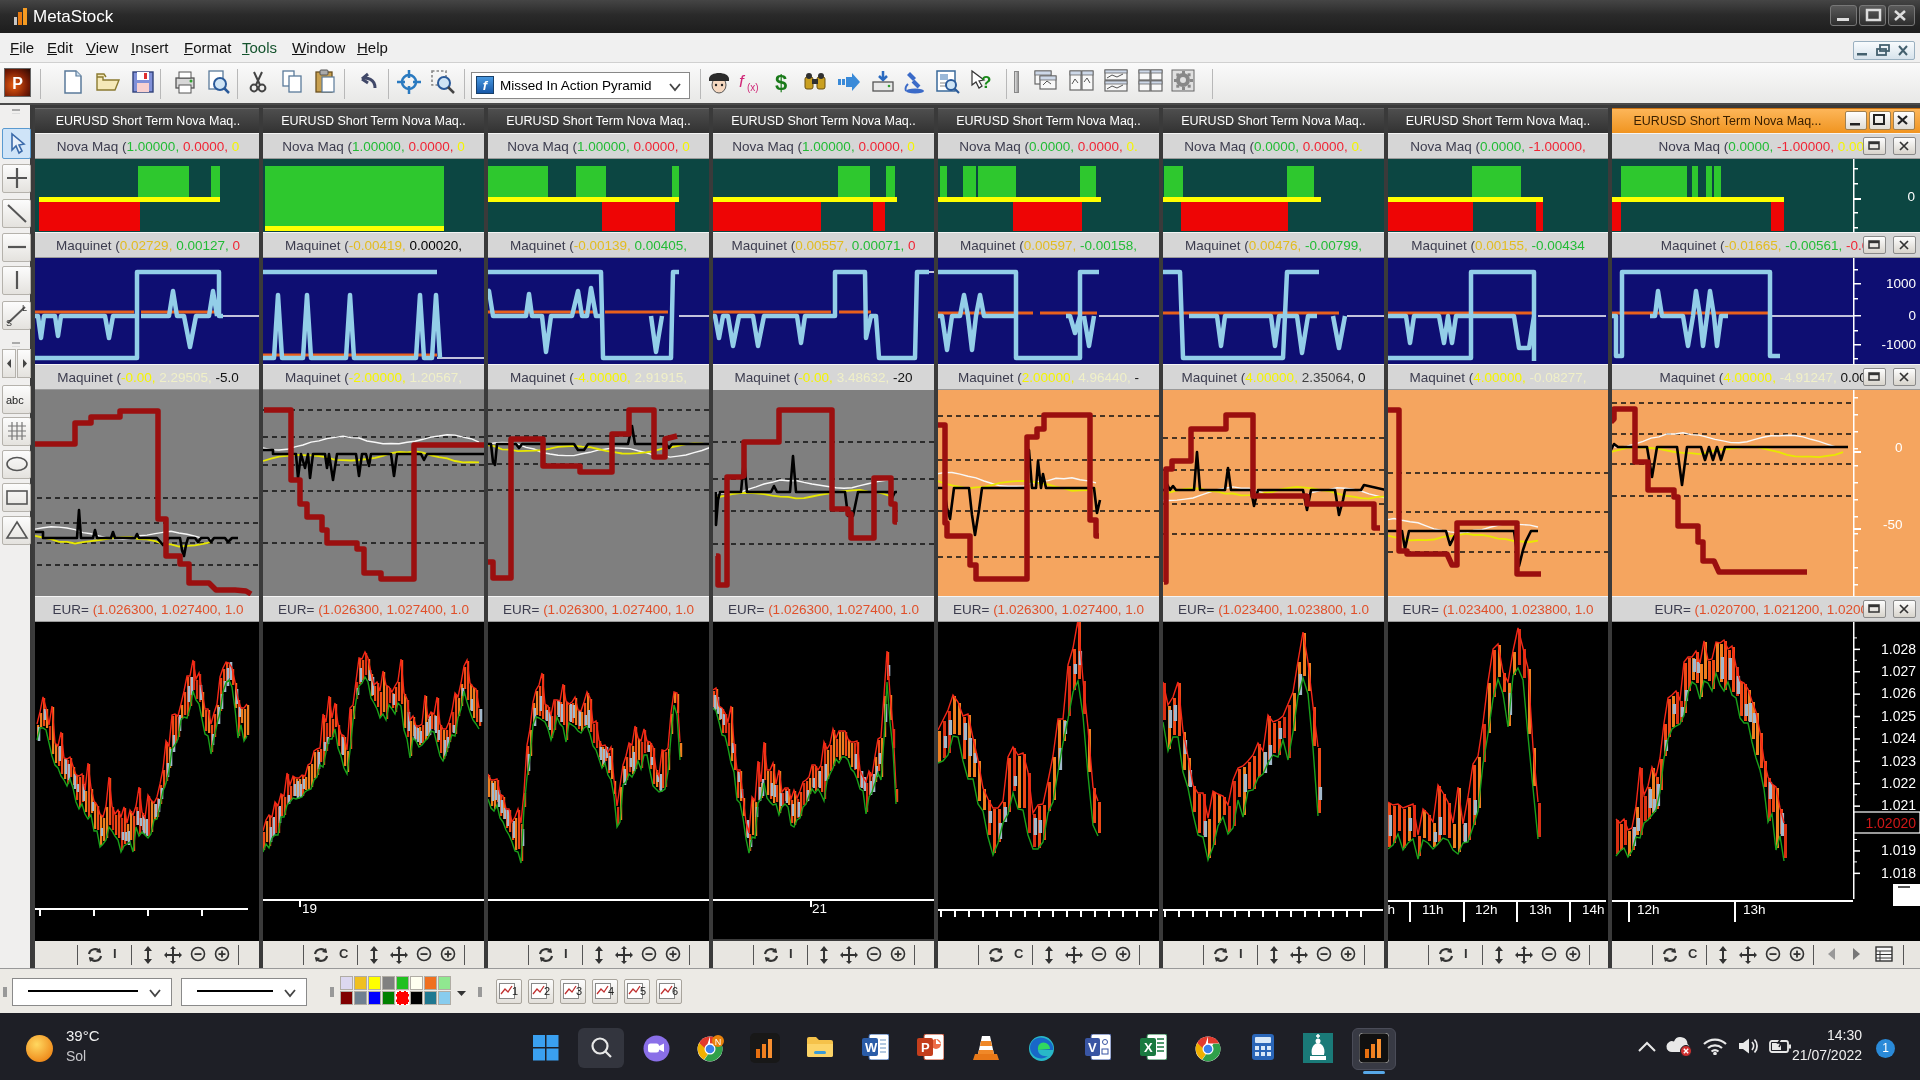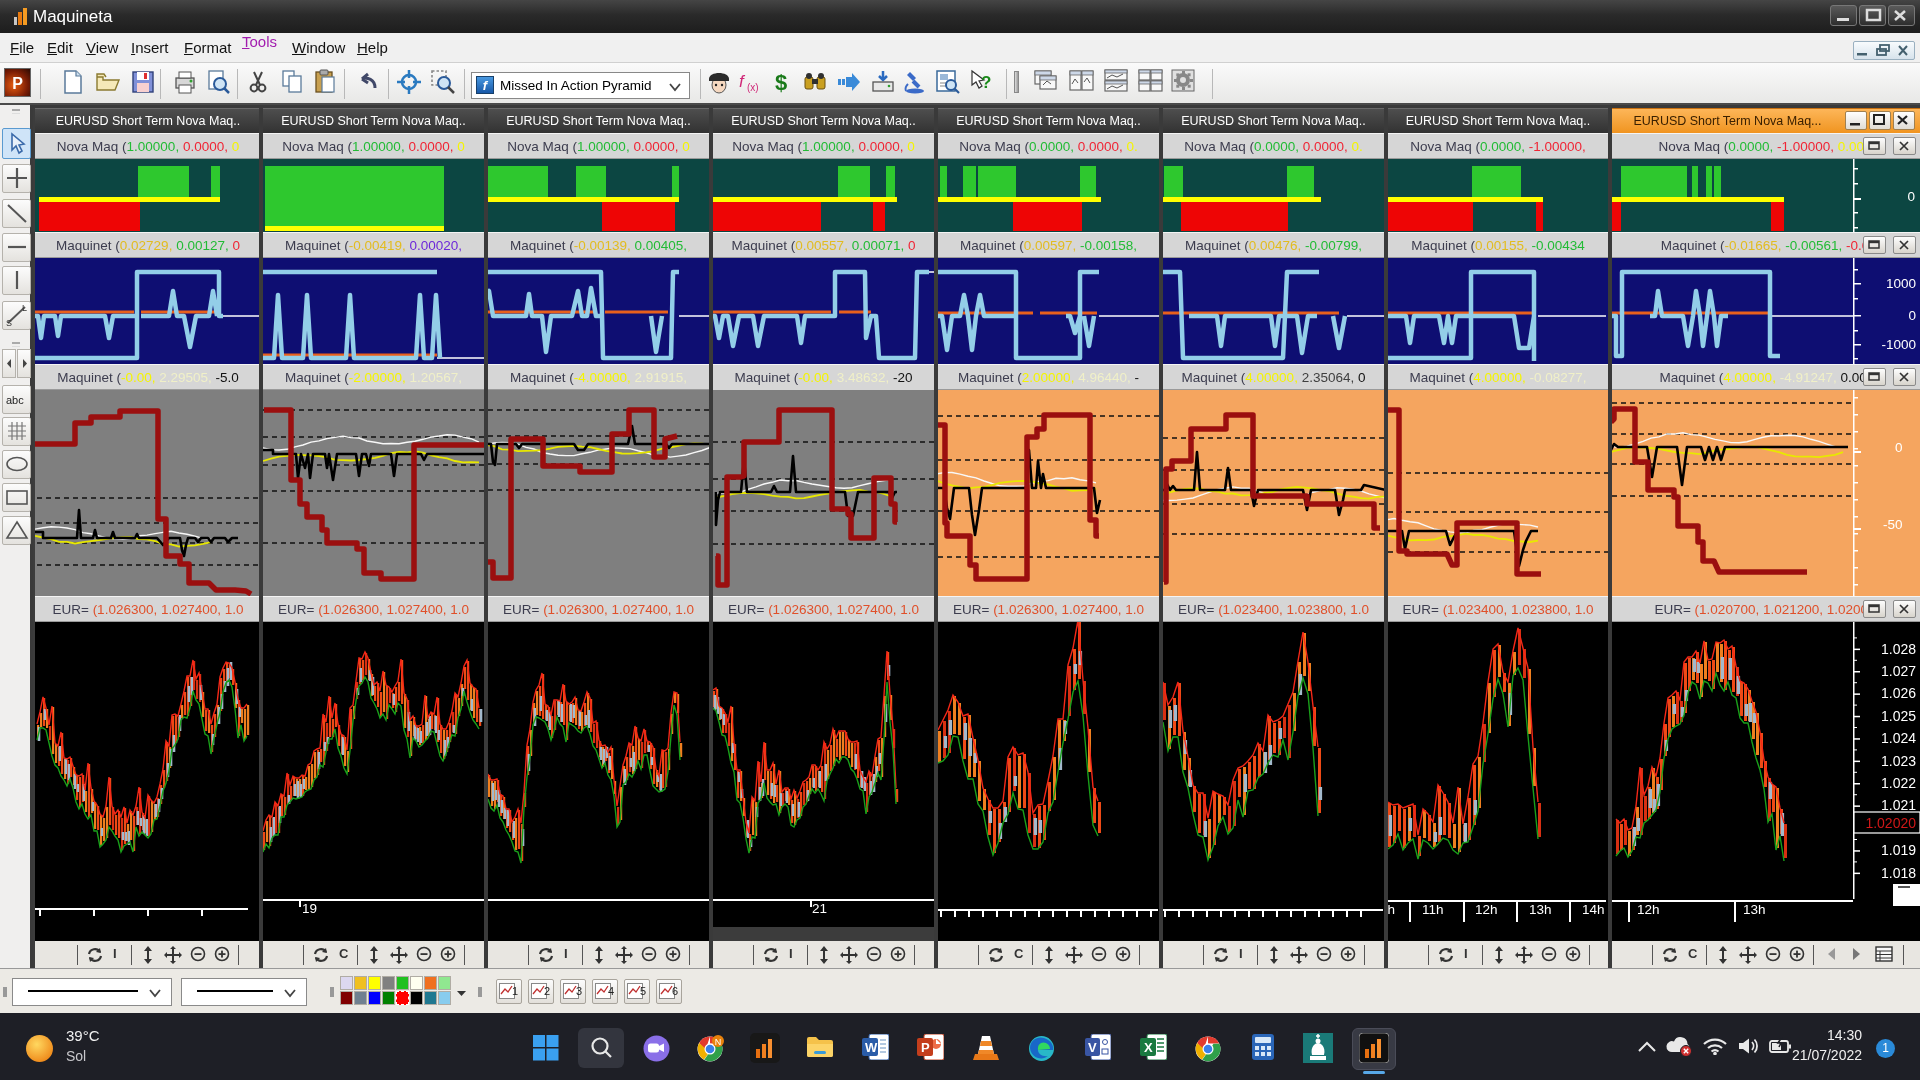--- a/index.html
+++ b/index.html
@@ -8,37 +8,37 @@
 .mditit{position:absolute;height:25px;background:linear-gradient(#4e4e4e,#323232);color:#fff;font-size:12.5px;text-align:center;line-height:25px;overflow:hidden;white-space:nowrap;border-top:1px solid #6a6a6a;}
 .wbtn{position:absolute;width:23px;height:18px;background:linear-gradient(#fdfdfd,#d8d4cc);border:1px solid #8a8a8a;border-radius:2px;}
 .panel{position:absolute;overflow:hidden;}
 </style></head><body>
 <div class="abs" style="left:0;top:0;width:1920px;height:33px;background:linear-gradient(#454545,#2a2a2a 45%,#1d1d1d);">
     <svg class="abs" style="left:14px;top:7px" width="16" height="18">
       <rect x="0" y="10" width="3" height="8" fill="#c8c8c8"></rect>
       <rect x="4" y="5" width="4" height="13" fill="#e87a10"></rect>
       <rect x="9" y="1" width="4" height="17" fill="#f59b22"></rect>
     </svg>
-    <div class="abs" style="left:33px;top:7px;font-size:17px;color:#fff;">Maquineta</div>
+    <div class="abs" style="left:33px;top:7px;font-size:17px;color:#fff;">MetaStock</div>
     <div class="abs" style="left:1830px;top:5px;width:27px;height:21px;background:linear-gradient(#5a5a5a,#2e2e2e);border:1px solid #777;border-radius:3px;"></div>
     <div class="abs" style="left:1859px;top:5px;width:27px;height:21px;background:linear-gradient(#5a5a5a,#2e2e2e);border:1px solid #777;border-radius:3px;"></div>
     <div class="abs" style="left:1888px;top:5px;width:27px;height:21px;background:linear-gradient(#5a5a5a,#2e2e2e);border:1px solid #777;border-radius:3px;"></div>
     <svg class="abs" style="left:1830px;top:5px" width="88" height="21">
       <rect x="7" y="13" width="12" height="3" fill="#ddd"></rect>
       <rect x="37" y="5" width="13" height="10" fill="none" stroke="#ddd" stroke-width="2.5"></rect>
       <path d="M65 6 L75 15 M75 6 L65 15" stroke="#ddd" stroke-width="2.5"></path>
     </svg>
   </div>
 <div class="abs" style="left:0;top:33px;width:1920px;height:30px;background:#f0f0f0;border-bottom:1px solid #d0d0d0;">
     <div class="abs" style="left:10px;top:6px;font-size:15px;color:#111;"><u>F</u>ile</div>
     <div class="abs" style="left:47px;top:6px;font-size:15px;color:#111;"><u>E</u>dit</div>
     <div class="abs" style="left:86px;top:6px;font-size:15px;color:#111;"><u>V</u>iew</div>
     <div class="abs" style="left:131px;top:6px;font-size:15px;color:#111;"><u>I</u>nsert</div>
     <div class="abs" style="left:184px;top:6px;font-size:15px;color:#111;"><u>F</u>ormat</div>
-    <div class="abs" style="left:242px;top:0;font-size:15px;color:#a21caf;"><u>T</u>ools</div>
+    <div class="abs" style="left:242px;top:6px;font-size:15px;color:#14532d;"><u>T</u>ools</div>
     <div class="abs" style="left:292px;top:6px;font-size:15px;color:#111;"><u>W</u>indow</div>
     <div class="abs" style="left:357px;top:6px;font-size:15px;color:#111;"><u>H</u>elp</div>
     <div class="abs" style="left:1853px;top:8px;width:62px;height:19px;background:linear-gradient(#f8fbfd,#d7e3ec);border:1px solid #9ab0c0;border-radius:2px;"></div>
     <svg class="abs" style="left:1853px;top:8px" width="62" height="19">
       <rect x="4" y="12" width="10" height="2.5" fill="#44606e"></rect>
       <rect x="24" y="8" width="9" height="6" fill="none" stroke="#44606e" stroke-width="1.8"></rect>
       <rect x="27" y="4" width="9" height="6" fill="none" stroke="#44606e" stroke-width="1.8"></rect>
       <path d="M46 5 L54 14 M54 5 L46 14" stroke="#44606e" stroke-width="2"></path>
     </svg>
   </div>
@@ -429,21 +429,21 @@
     </svg>
     <svg class="abs" style="left:179px;top:5px" width="18" height="18">
       <circle cx="8" cy="8" r="6.5" fill="none" stroke="#333" stroke-width="1.6"></circle>
       <rect x="4.5" y="7.2" width="7" height="1.8" fill="#333"></rect>
       <rect x="7.1" y="4.6" width="1.8" height="7" fill="#333"></rect>
     </svg>
     <div class="abs" style="left:203px;top:4px;width:1px;height:20px;background:#555;"></div>
   </div>
 <div class="mditit" style="left:261px;top:108px;width:225px;">EURUSD Short Term Nova Maq..</div>
 <div class="lblrow" style="left:261px;top:133px;width:225px;height:26px;line-height:25px;"><span style="color:#3c3c4e">Nova Maq (</span><span style="color:#22bb35">1.00000, </span><span style="color:#f02535">0.0000, </span><span style="color:#f5f500">0</span></div>
-<div class="lblrow" style="left:261px;top:232px;width:225px;height:26px;line-height:25px;"><span style="color:#3c3c4e">Maquinet (</span><span style="color:#e2bc20">-0.00419, </span><span style="color:#6d28d9">0.00020, </span></div>
+<div class="lblrow" style="left:261px;top:232px;width:225px;height:26px;line-height:25px;"><span style="color:#3c3c4e">Maquinet (</span><span style="color:#e2bc20">-0.00419, </span><span style="color:#000000">0.00020, </span></div>
 <div class="lblrow" style="left:261px;top:364px;width:225px;height:26px;line-height:25px;"><span style="color:#3c3c4e">Maquinet (</span><span style="color:#f5f500">-2.00000, </span><span style="color:#f0f0c8">1.20567, </span></div>
 <div class="lblrow" style="left:261px;top:596px;width:225px;height:26px;line-height:25px;"><span style="color:#3c3c4e">EUR= </span><span style="color:#e0502a">(1.026300, 1.027400, 1.0</span></div>
 <div class="panel" style="left:261px;top:159px;width:225px;height:73px;background:#0c4642;">
     <div class="abs" style="left:4px;top:7px;width:179px;height:60px;background:#2ec82e;"></div>
     <div class="abs" style="left:4px;top:67px;width:179px;height:5px;background:#ffff00;"></div>
   </div>
 <div class="panel" style="left:261px;top:258px;width:225px;height:106px;background:#0e0e72;">
     <svg class="abs" style="left:0;top:0" width="225" height="106">
       <path d="M176,100 H225" stroke="#ffffff" stroke-width="1.5"></path>
       <path d="M0,97 H176" stroke="#e8601c" stroke-width="3"></path>
@@ -891,21 +891,21 @@
       <rect x="173.7" y="82" width="2.6" height="18" fill="#a3b9cc"></rect>
       <rect x="176" y="30" width="2.2" height="28" fill="#ee4a16"></rect>
       <rect x="176.7" y="43" width="2.6" height="11" fill="#a3b9cc"></rect>
       <rect x="179" y="73" width="2.2" height="25" fill="#ef7f1f"></rect>
       <rect x="182" y="107" width="2.2" height="19" fill="#d83012"></rect>
       <rect x="185" y="167" width="2.2" height="13" fill="#ee4a16"></rect>
       <path d="M2,68 L5,66 L8,84 L11,86 L14,91 L17,100 L20,84 L23,121 L26,148 L29,148 L32,175 L35,200 L38,211 L41,175 L44,179 L47,139 L50,160 L53,120 L56,148 L59,148 L62,141 L65,162 L68,148 L71,170 L74,166 L77,166 L80,177 L83,168 L86,176 L89,169 L92,160 L95,158 L98,155 L101,143 L104,143 L107,148 L110,143 L113,120 L116,127 L119,122 L122,107 L125,116 L128,109 L131,109 L134,109 L137,117 L140,120 L143,120 L146,119 L149,148 L152,155 L155,160 L158,149 L161,154 L164,134 L167,117 L170,115 L173,73 L176,29 L179,72 L182,106 L185,166" fill="none" stroke="#f52818" stroke-width="1.4"></path>
       <path d="M2,86 L5,89 L8,100 L11,113 L14,114 L17,126 L20,141 L23,150 L26,178 L29,181 L32,196 L35,217 L38,231 L41,215 L44,216 L47,181 L50,177 L53,161 L56,176 L59,180 L62,183 L65,182 L68,193 L71,185 L74,182 L77,185 L80,203 L83,205 L86,198 L89,196 L92,185 L95,182 L98,174 L101,167 L104,171 L107,167 L110,172 L113,179 L116,159 L119,152 L122,146 L125,137 L128,141 L131,135 L134,135 L137,138 L140,147 L143,150 L146,157 L149,167 L152,169 L155,192 L158,175 L161,170 L164,161 L167,151 L170,158 L173,117 L176,60 L179,100 L182,128 L185,182" fill="none" stroke="#1aa01a" stroke-width="1.4"></path>
     </svg>
   </div>
-<div class="panel" style="left:711px;top:899px;width:225px;height:28px;background:#000;">
+<div class="panel" style="left:711px;top:899px;width:225px;height:40px;background:#000;">
     <div class="abs" style="left:0px;top:0px;width:225px;height:2px;background:#fff;"></div>
     <div class="abs" style="left:99px;top:2px;width:1.5px;height:6px;background:#fff;"></div>
     <div class="abs" style="left:101px;top:2px;font-size:13.5px;color:#fff;">21</div>
   </div>
 <div class="panel" style="left:711px;top:941px;width:225px;height:27px;background:#e8e6e1;">
     <div class="abs" style="left:42px;top:4px;width:1px;height:20px;background:#555;"></div>
     <svg class="abs" style="left:50px;top:5px" width="20" height="18">
       <path d="M4 8 A6 6 0 0 1 15 6 M16 10 A6 6 0 0 1 5 12" fill="none" stroke="#333" stroke-width="2.2"></path>
       <path d="M15 2 L16 7 L11 6 Z" fill="#333"></path>
       <path d="M5 16 L4 11 L9 12 Z" fill="#333"></path>

